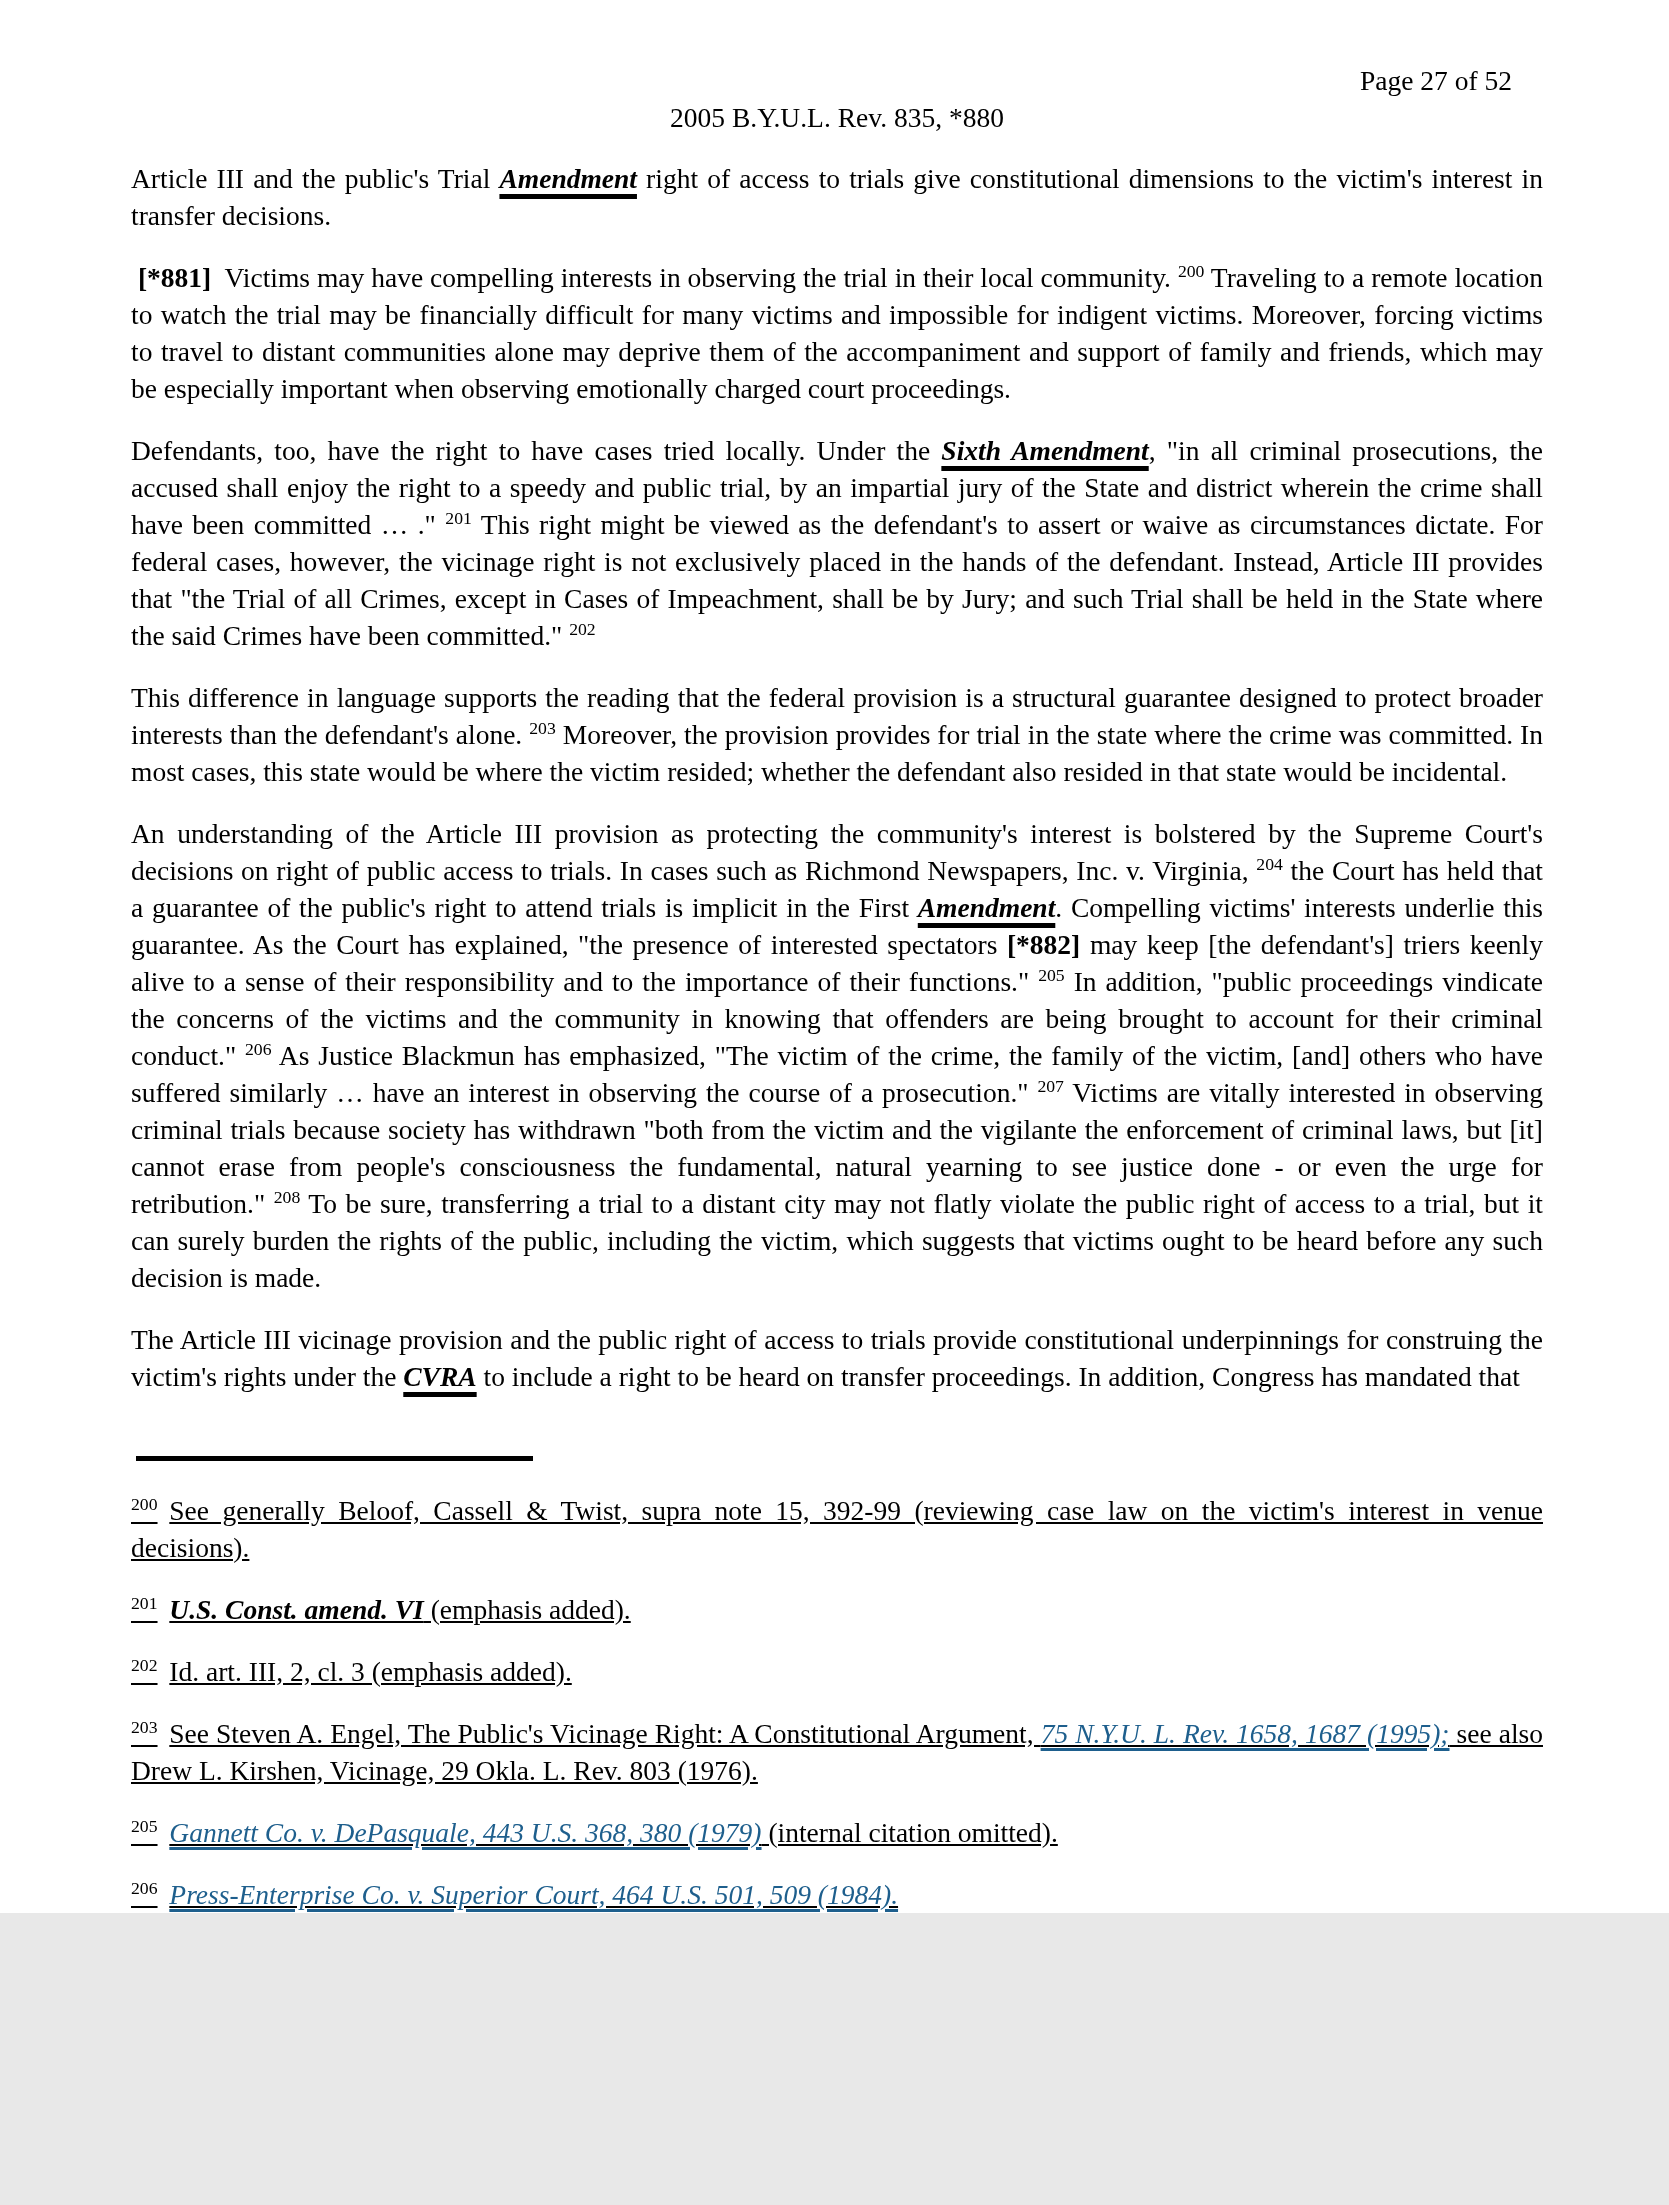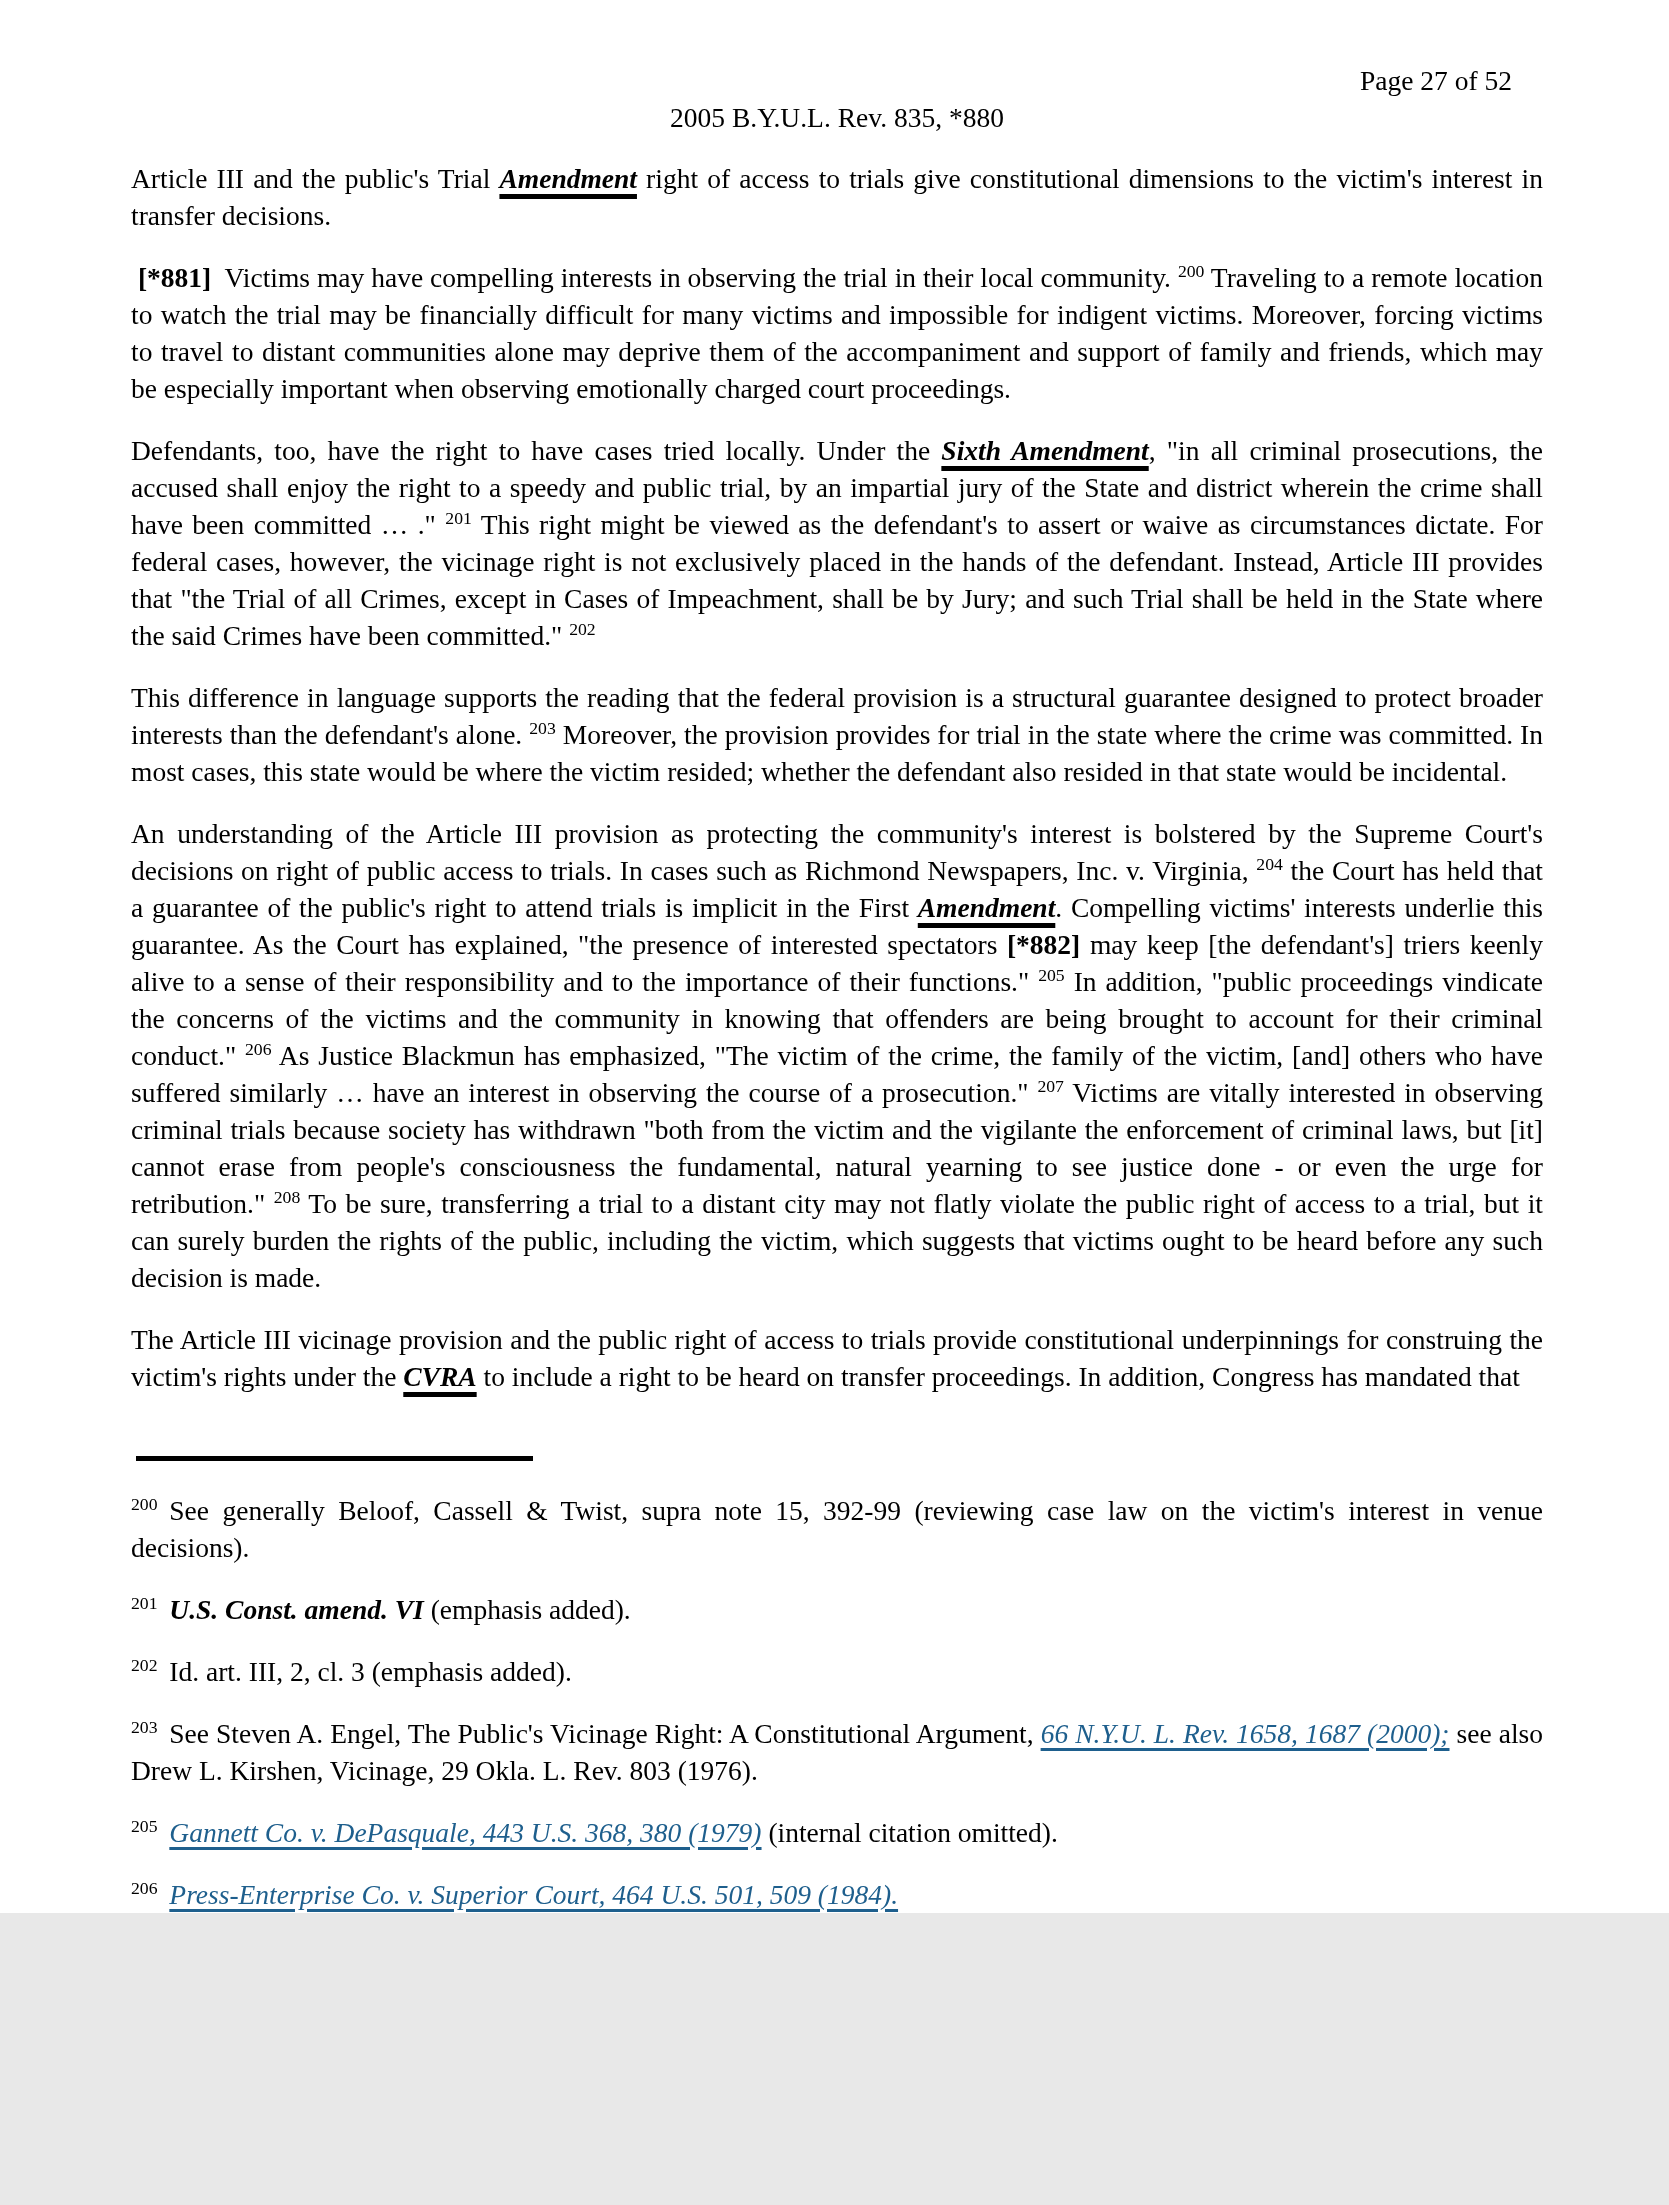--- a/index.html
+++ b/index.html
@@ -16,21 +16,21 @@
   .seg-bi{font-weight:700;font-style:italic;}
   .seg-emph{
     font-weight:700;font-style:italic;
     text-decoration:underline;text-decoration-thickness:4.6px;text-underline-offset:5.9px;
   }
   .seg-link{
     color:var(--link,#1E5F8D);font-style:italic;
     text-decoration:underline;text-decoration-thickness:2.6px;text-underline-offset:4.6px;
   }
   .seg-sup{font-size:17.7px;line-height:0;position:relative;top:-9.8px;}
-  .fn-area{position:absolute;top:1456px;left:131px;right:126px;}
+  .fn-area{position:absolute;top:1456px;left:131px;right:126px;text-decoration:underline;}
   .fn-separator{width:397px;height:4.6px;background:#000;margin-left:5.2px;}
   .fn-list{margin-top:31px;}
   .footnote{margin-bottom:25px;text-align:justify;}
   .fn-num{font-size:17.7px;line-height:0;position:relative;top:-9.8px;margin-right:11.8px;}
   .sig{
     position:absolute;top:2062px;left:0;width:100%;text-align:center;
     font-family:Liberation Sans, sans-serif;font-size:30px;line-height:34px;letter-spacing:0.7px;
   }
   .bates{
     position:absolute;top:2152px;right:15px;
@@ -54,21 +54,21 @@
         <p class="para"><span class="seg-t">The Article III vicinage provision and the public right of access to trials provide constitutional underpinnings for construing the victim's rights under the </span><span class="seg-emph">CVRA</span><span class="seg-t"> to include a right to be heard on transfer proceedings. In addition, Congress has mandated that</span></p>
       </div>
   </div>
 
   <div class="fn-area">
     <div class="fn-separator"></div>
     <div class="fn-list">
         <div class="footnote"><span class="fn-num">200</span><span class="seg-t">See generally Beloof, Cassell &amp; Twist, supra note 15, 392-99 (reviewing case law on the victim's interest in venue decisions).</span></div>
         <div class="footnote"><span class="fn-num">201</span><span class="seg-bi">U.S. Const. amend. VI</span><span class="seg-t"> (emphasis added).</span></div>
         <div class="footnote"><span class="fn-num">202</span><span class="seg-t">Id. art. III, 2, cl. 3 (emphasis added).</span></div>
-        <div class="footnote"><span class="fn-num">203</span><span class="seg-t">See Steven A. Engel, The Public's Vicinage Right: A Constitutional Argument, </span><span class="seg-link">66 N.Y.U. L. Rev. 1658, 1687 (2000);</span><span class="seg-t"> see also Drew L. Kirshen, Vicinage, 29 Okla. L. Rev. 803 (1976).</span></div>
+        <div class="footnote"><span class="fn-num">203</span><span class="seg-t">See Steven A. Engel, The Public's Vicinage Right: A Constitutional Argument, </span><span class="seg-link">75 N.Y.U. L. Rev. 1658, 1687 (1995);</span><span class="seg-t"> see also Drew L. Kirshen, Vicinage, 29 Okla. L. Rev. 803 (1976).</span></div>
         <div class="footnote"><span class="fn-num">205</span><span class="seg-link">Gannett Co. v. DePasquale, 443 U.S. 368, 380 (1979)</span><span class="seg-t"> (internal citation omitted).</span></div>
         <div class="footnote"><span class="fn-num">206</span><span class="seg-link">Press-Enterprise Co. v. Superior Court, 464 U.S. 501, 509 (1984).</span></div>
         <div class="footnote"><span class="fn-num">208</span><span class="seg-link">Richmond Newspapers, 448 U.S. at 571.</span></div>
       </div>
   </div>
 
   <div class="sig">DAVID SCHOEN</div>
   <div class="bates">HOUSE_OVERSIGHT_017741</div>
 </div>
 

